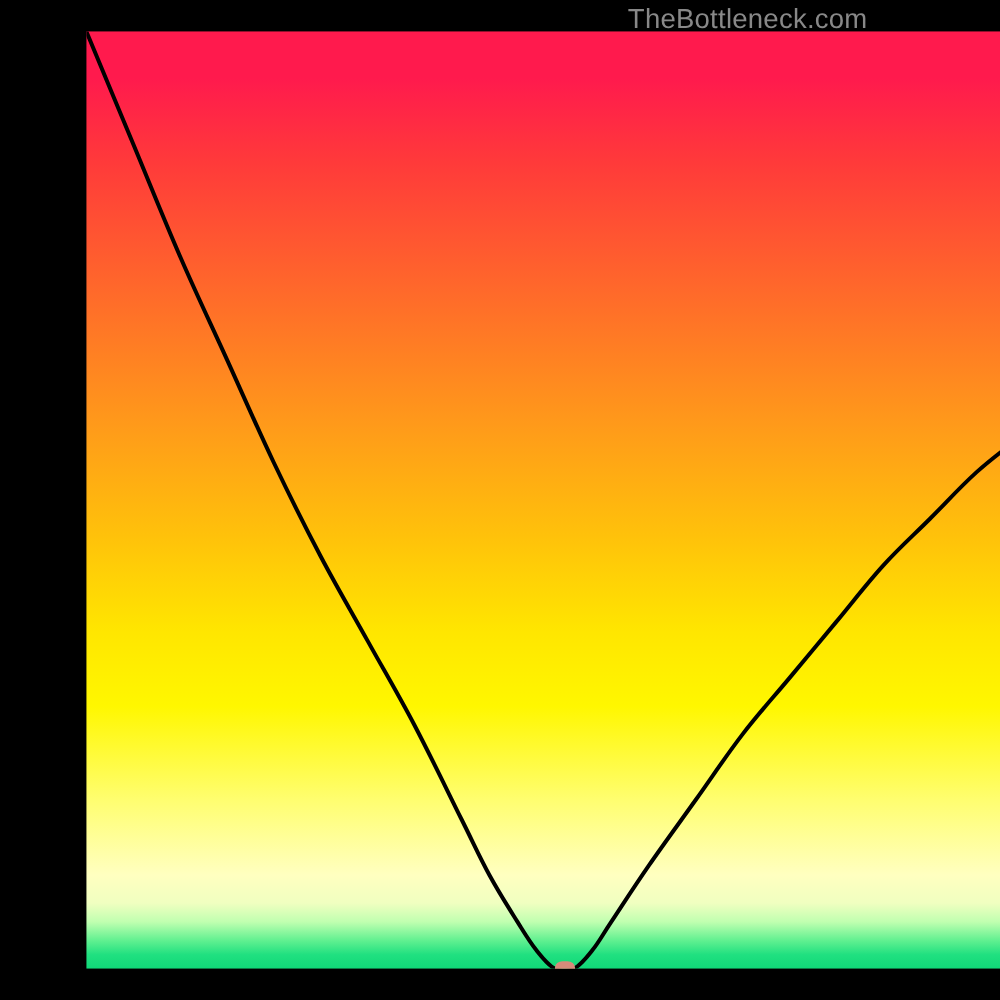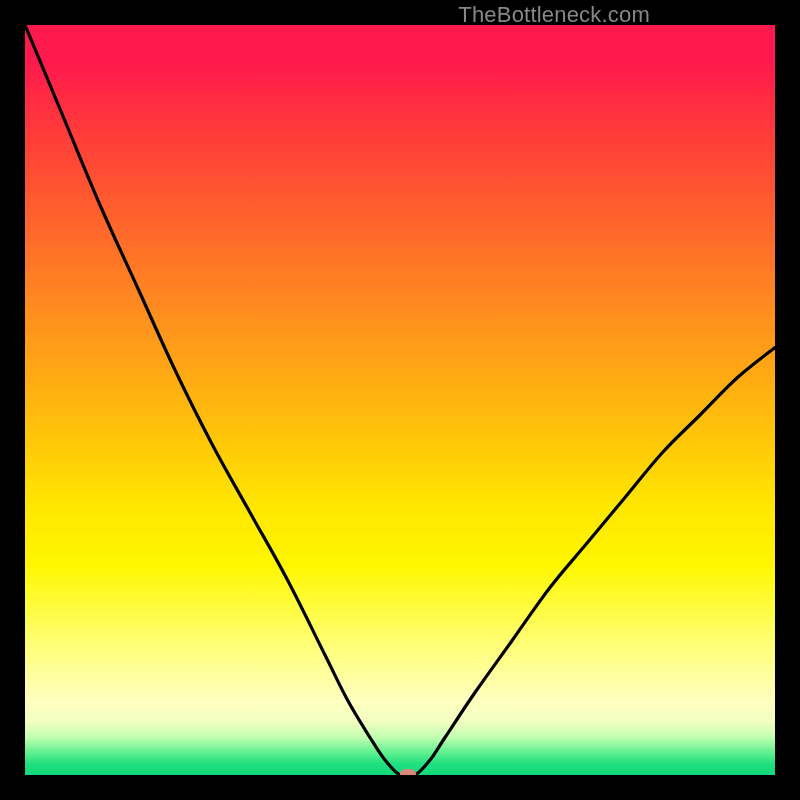--- a/index.html
+++ b/index.html
@@ -8,20 +8,21 @@
     width: 800px;
     height: 800px;
     background: #000;
     font-family: Arial, Helvetica, sans-serif;
     overflow: hidden;
   }
   .chart-outer {
     position: relative;
     width: 660px;
     height: 800px;
+    margin-left: 44px;
   }
   .attribution {
     position: absolute;
     top: 2px;
     right: 10px;
     color: #888;
     font-size: 22px;
     font-weight: 500;
     letter-spacing: 0.2px;
   }

